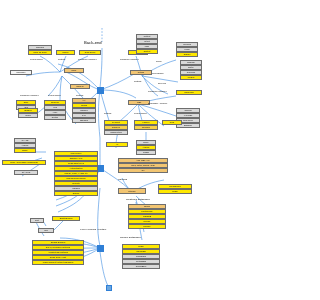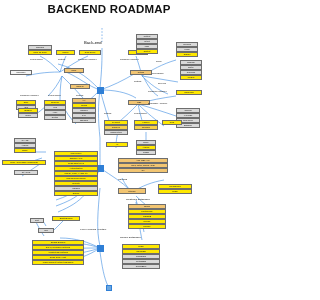--- a/index.html
+++ b/index.html
@@ -40,21 +40,20 @@
   .grp-label{
     position:absolute;font-size:2.5px;color:#111;white-space:nowrap;font-weight:normal;
   }
   .tiny-ico{position:absolute;width:4px;height:4px;background:#6aa6e0;border:0.5px solid #2f7fd6;}
 </style>
 </head>
 <body>
 
 <div id="stage">
 
-  <div id="title">BACKEND ROADMAP</div>
 
   <svg id="edges" viewBox="0 0 218 300" xmlns="http://www.w3.org/2000/svg">
     <g fill="none" stroke="#3c8ce0" stroke-width="0.6">
 
       <path d="M102 28 L102 42" stroke-dasharray="1.6 1.6"></path>
       <path d="M102 48 C102 60 102 68 100 88"></path>
 
       <path d="M100 90 C88 86 80 78 66 72"></path>
       <path d="M100 90 C90 80 80 70 58 64"></path>
       <path d="M100 90 C112 86 124 80 134 74"></path>

